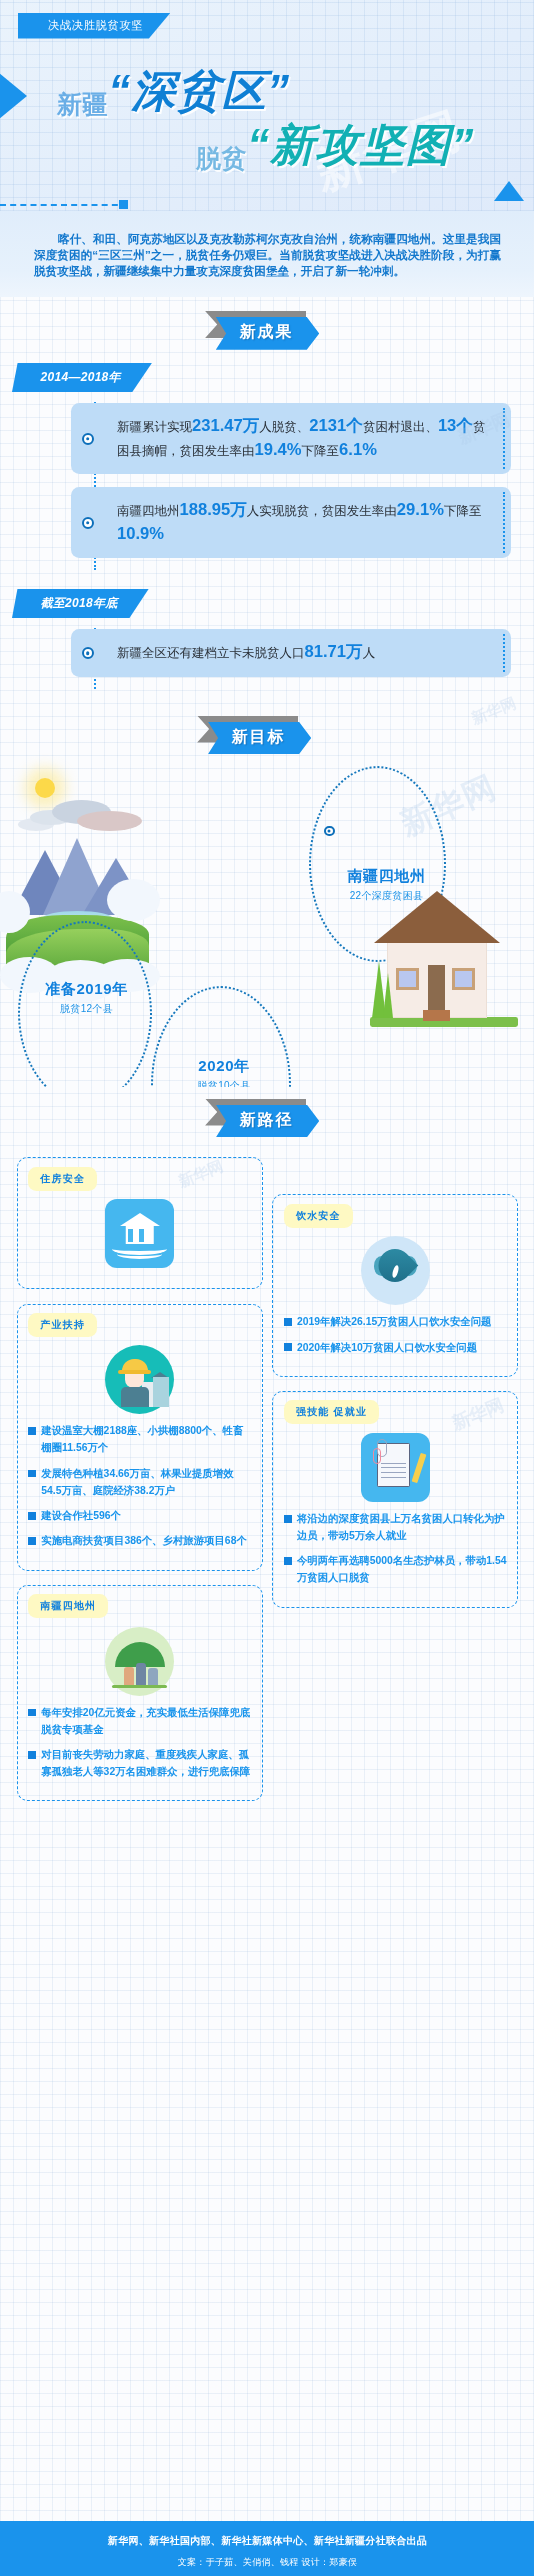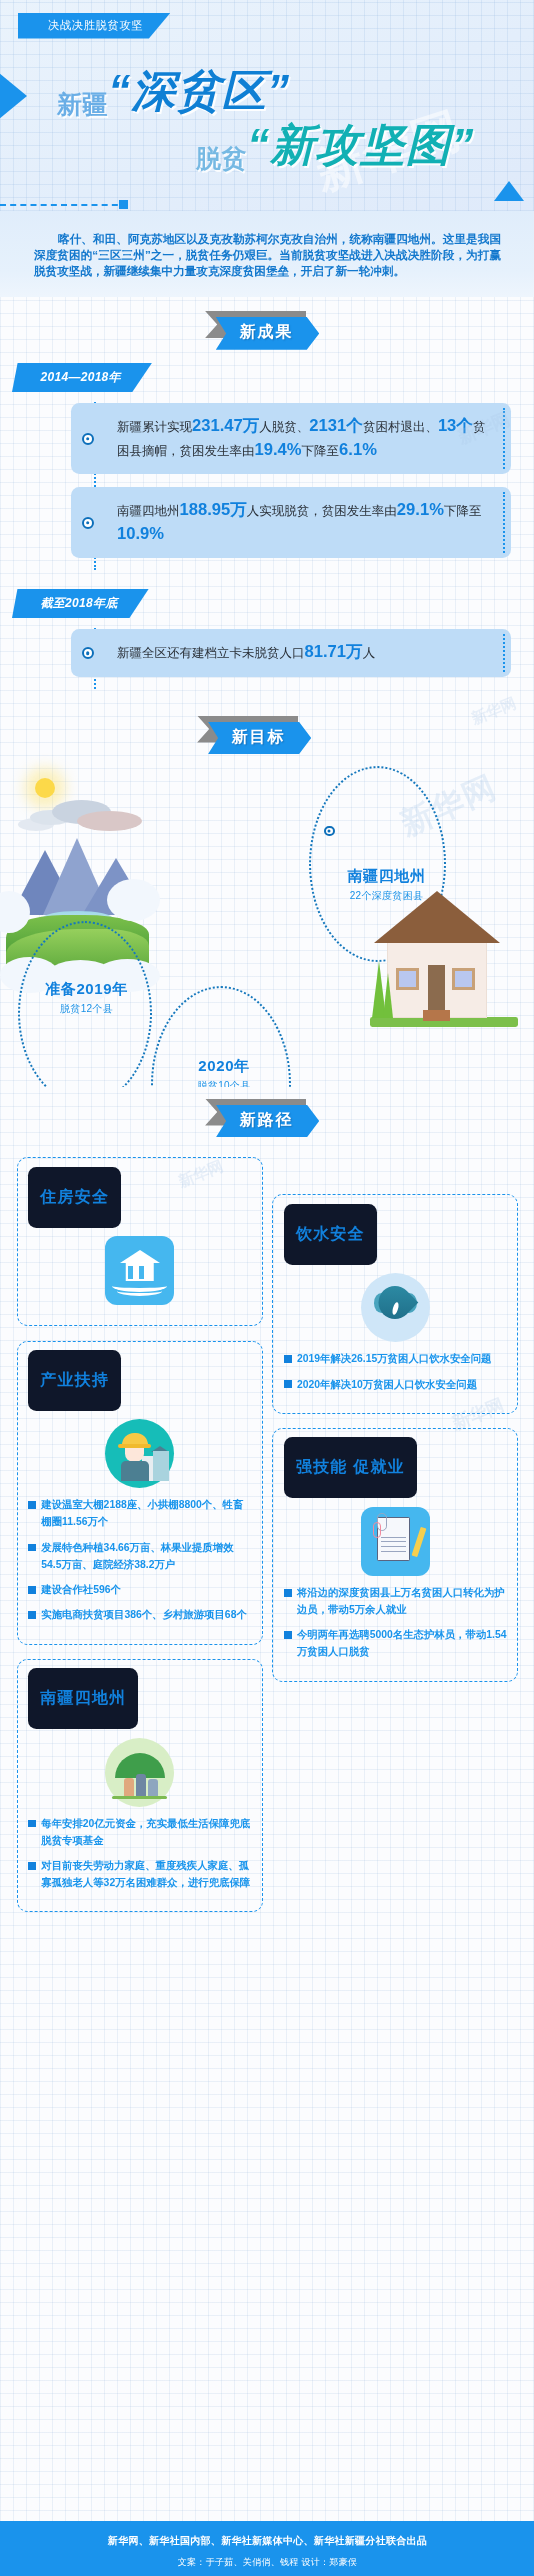--- a/index.html
+++ b/index.html
@@ -332,24 +332,24 @@
   .pcard {
     border: 1.8px dashed #1a93ec;
     border-radius: 10.7px;
     padding: 0 0 12px 0;
     position: relative;
     background: transparent;
   }
   .pcard .ptitle {
     display: inline-block;
     margin: 8.3px 0 0 10.7px;
-    background: #0f172a;
+    background: #fef9c3;
     border-radius: 8.3px 8.3px 8.3px 8.3px;
-    padding: 20px 12px;
-    font-size: 16px; font-weight: bold; color: #1181dd;
+    padding: 5px 12px;
+    font-size: 10px; font-weight: bold; color: #1181dd;
     letter-spacing: 1.2px;
   }
   .picon {
     width: 69px; height: 69px;
     margin: 8.3px auto 8.3px auto;
     position: relative;
   }
   .picon.sq { border-radius: 12px; }
   .picon.circ { border-radius: 50%; }
   .bullets { padding: 0 10.7px 0 10.7px; }

